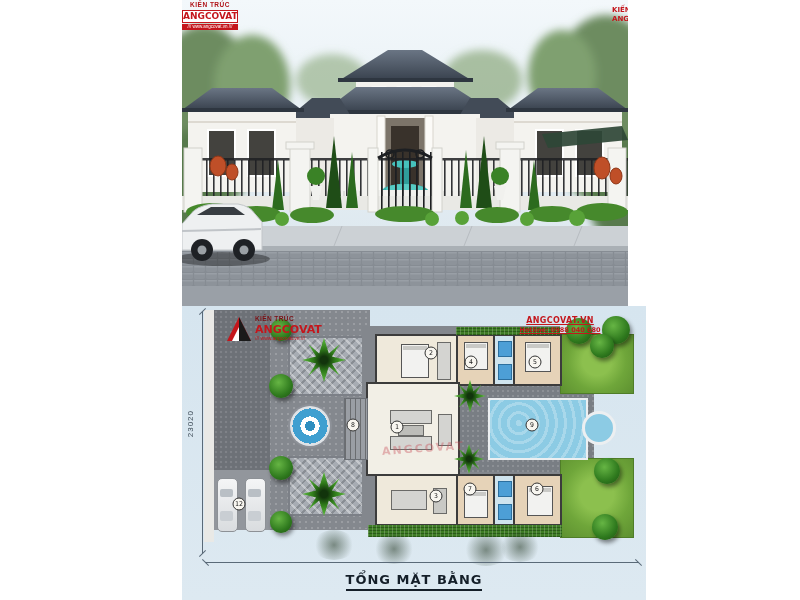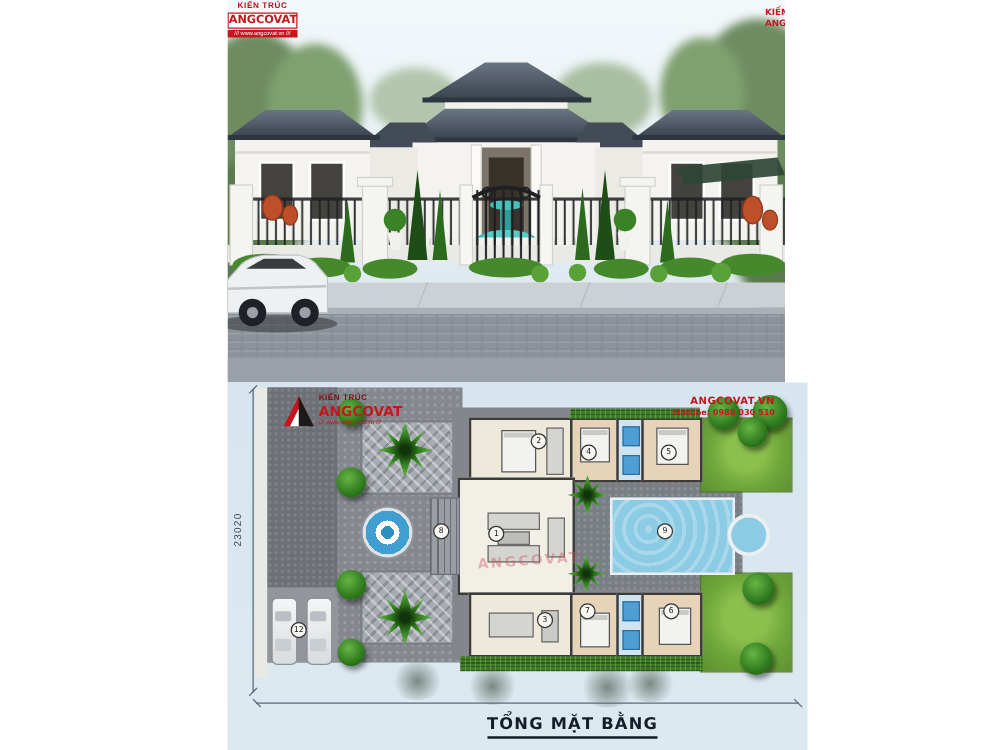--- a/index.html
+++ b/index.html
@@ -61,40 +61,40 @@
   .car::after{content:"";position:absolute;left:2px;top:32px;width:13px;height:10px;background:#c9ced3;border-radius:2px;}
   .bed{background:#f2f2f0;border:1px solid #555;}
   .bed::before{content:"";position:absolute;left:1px;top:1px;right:1px;height:4px;background:#c9c9c6;}
   .furn{background:#d4d4d1;border:1px solid #6a6a68;}
   .fixt{background:#4d9fd6;border:1px solid #2c6f9e;}
   .plan-logo{left:44px;top:10px;width:120px;display:flex;gap:3px;align-items:flex-start;}
   .plan-logo .txt{text-align:left;line-height:1;}
   .plan-logo .pfx{font-size:6.5px;color:#7a1014;font-weight:bold;letter-spacing:.4px;}
   .plan-logo .nm{font-size:11px;color:#c4161c;font-weight:bold;margin-top:1px;font-family:"DejaVu Sans",sans-serif;}
   .plan-logo .strip{font-size:5px;color:#c4161c;margin-top:1px;}
-  .plan-contact{left:318px;top:10px;width:120px;text-align:right;color:#c4161c;line-height:1.25;
-                font-family:"DejaVu Sans",sans-serif;}
+  .plan-contact{left:318px;top:10px;width:120px;text-align:center;color:#c4161c;line-height:1.25;
+                font-family:"DejaVu Sans",sans-serif;text-decoration:underline;}
   .plan-contact .l1{font-size:8px;font-weight:bold;letter-spacing:.4px;}
   .plan-contact .l2{font-size:6.5px;font-weight:bold;}
   .watermark{left:200px;top:136px;color:rgba(200,80,90,.4);font-size:11px;font-weight:bold;
              letter-spacing:2px;transform:rotate(-4deg);font-family:"DejaVu Sans",sans-serif;}
   .marker{position:absolute;transform:translate(-50%,-50%);width:11px;height:11px;border-radius:50%;
           background:#f8f6f0;border:1px solid #333;font-size:6.5px;line-height:11px;text-align:center;
           color:#222;font-family:"DejaVu Sans Mono",monospace;}
   
   .dim-v{left:20px;top:5px;width:1px;height:243px;background:#5a6a78;}
   .dim-v::before,.dim-v::after{content:"";position:absolute;left:-4px;width:9px;height:1px;background:#5a6a78;transform:rotate(-45deg);}
   .dim-v::before{top:0;}.dim-v::after{bottom:0;}
   .dim-h{left:23px;top:256px;width:434px;height:1px;background:#5a6a78;}
   .dim-h::before,.dim-h::after{content:"";position:absolute;top:-4px;width:1px;height:9px;background:#5a6a78;transform:rotate(-45deg);}
   .dim-h::before{left:0;}.dim-h::after{right:0;}
   .dim-label-v{left:4px;top:104px;writing-mode:vertical-rl;transform:rotate(180deg);
                font-size:8px;color:#3c4a56;letter-spacing:1px;}
   .dim-label-h{left:0;top:245px;width:464px;text-align:center;font-size:8px;color:#3c4a56;letter-spacing:1px;}
-  .plan-title{left:0;top:264px;width:464px;text-align:center;padding-left:44px;}
+  .plan-title{left:0;top:264px;width:464px;text-align:center;}
   .plan-title span{display:inline-block;font-family:"DejaVu Sans",sans-serif;font-weight:bold;
                    font-size:13px;color:#141e28;letter-spacing:1px;border-bottom:2px solid #141e28;
                    padding-bottom:2px;}
 </style>
 </head>
 <body>
 
 <div class="page">
 
   <div class="photo">
@@ -381,21 +381,21 @@
       </svg>
       <div class="txt">
         <div class="pfx">KIẾN TRÚC</div>
         <div class="nm">ANGCOVAT</div>
         <div class="strip">/// www.angcovat.vn ///</div>
       </div>
     </div>
 
     <div class="abs plan-contact">
       <div class="l1">ANGCOVAT.VN</div>
-      <div class="l2">Hotline: 0988 030 510</div>
+      <div class="l2">Hotline: 0988 040 680</div>
     </div>
 
     <div class="abs watermark">ANGCOVAT</div>
 
     <div id="markers-layer">
         <div class="marker" style="left: 215px; top: 121px;">1</div>
         <div class="marker" style="left: 249px; top: 47px;">2</div>
         <div class="marker" style="left: 254px; top: 190px;">3</div>
         <div class="marker" style="left: 289px; top: 56px;">4</div>
         <div class="marker" style="left: 353px; top: 56px;">5</div>

